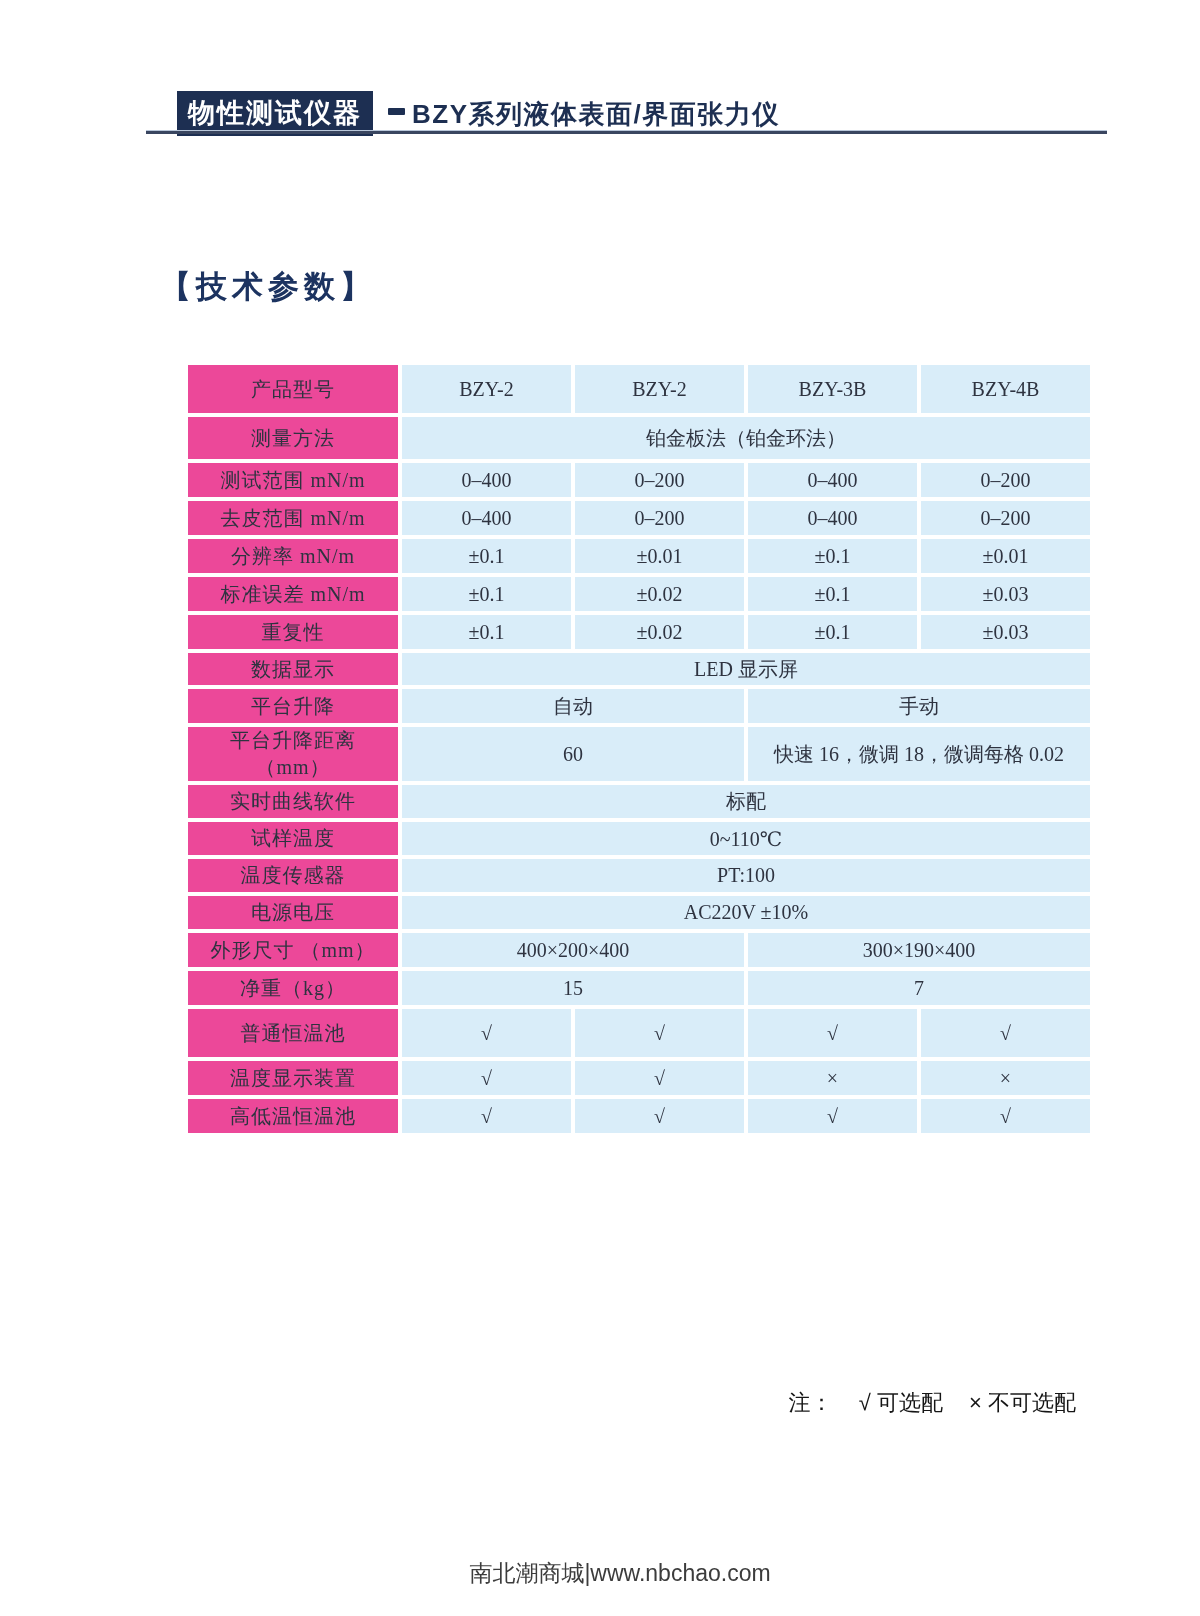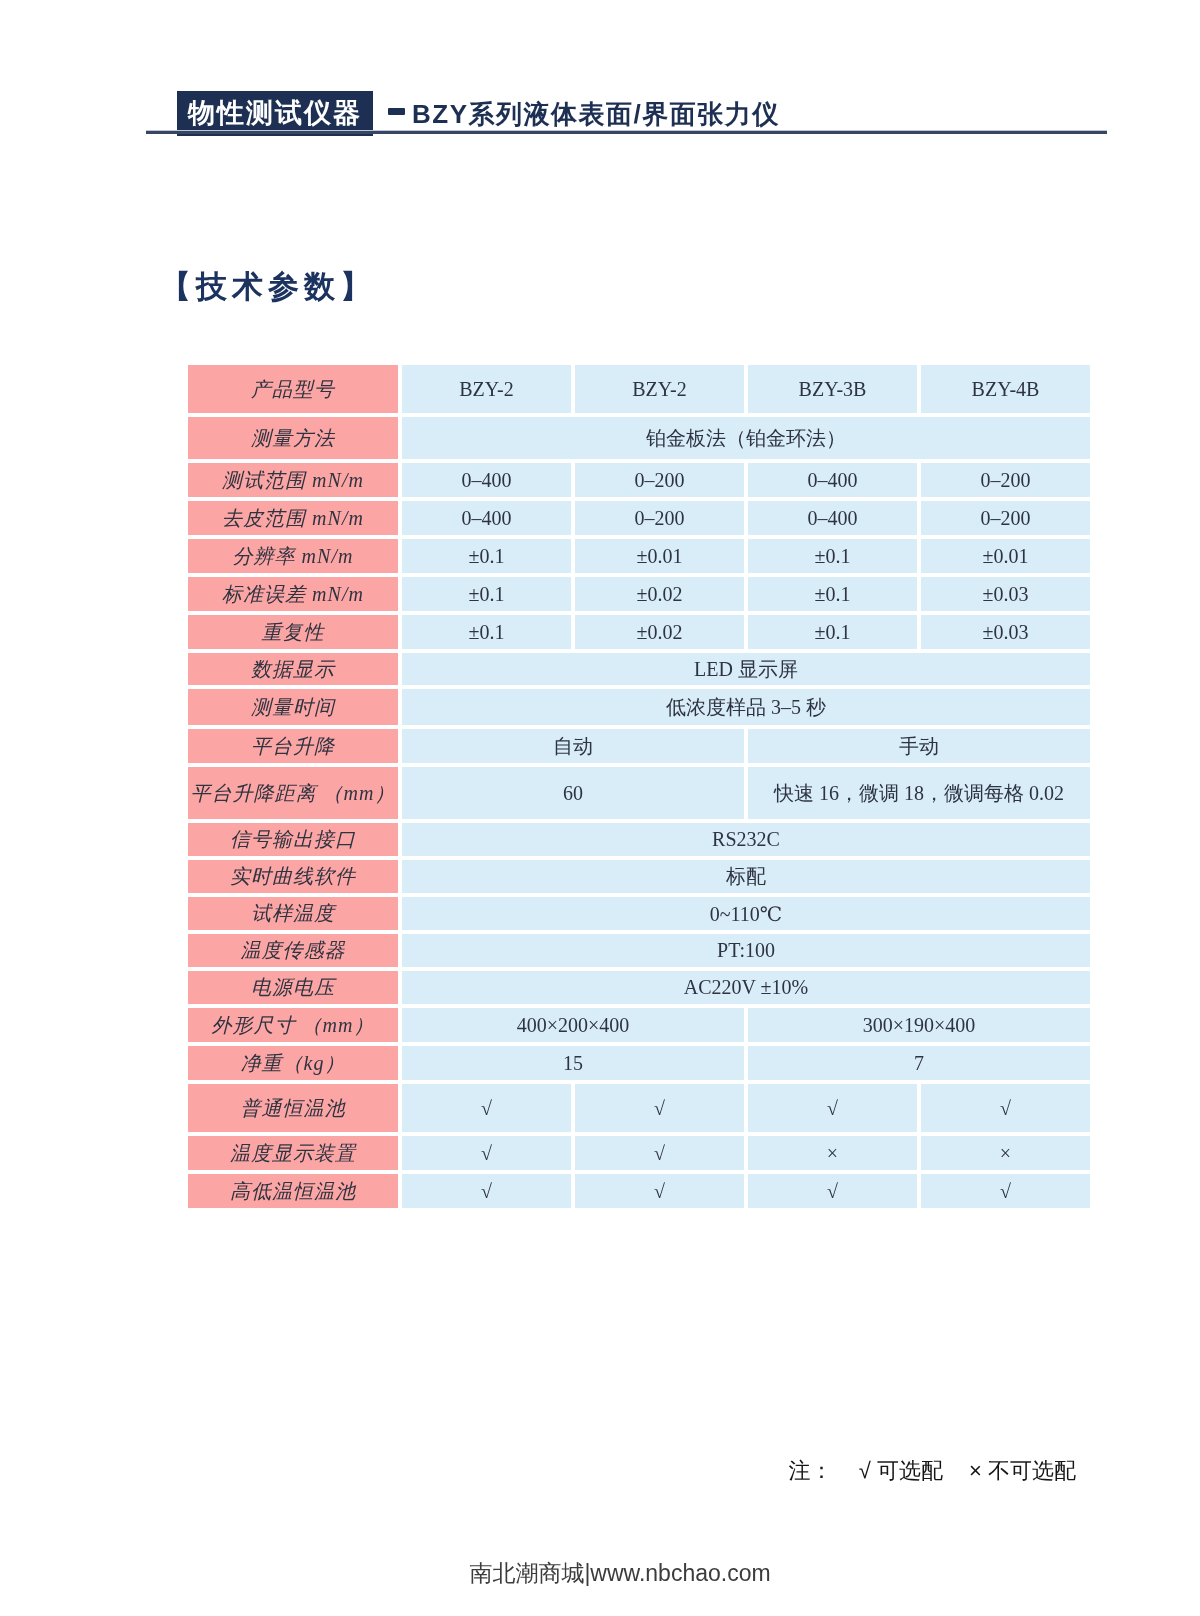--- a/index.html
+++ b/index.html
@@ -17,27 +17,27 @@
         border-top:1px solid #b9c7da;}
 
   
   .sec-title{position:absolute;left:160px;top:266px;font-size:31px;font-weight:bold;
              color:#1c3360;letter-spacing:5px;white-space:nowrap;}
 
   
   table.spec{position:absolute;left:184px;top:361px;border-collapse:separate;border-spacing:4px;
              font-family:"Liberation Serif","DejaVu Serif",serif;color:#2e3340;}
   table.spec td{text-align:center;vertical-align:middle;font-size:20px;padding:0 2px;}
-  td.lbl{background:#fca5a5;letter-spacing:1px;font-style:italic;}
+  td.lbl{background:#ec4899;letter-spacing:1px;}
   td.val{background:#d9edf9;}
   .hA{height:48px}.hB{height:42px}.hC{height:34px}.hD{height:32px}
   .hE{height:36px}.hF{height:52px}.hG{height:33px}
 
   
-  .note{position:absolute;left:596px;top:1456px;width:480px;text-align:right;
+  .note{position:absolute;left:596px;top:1388px;width:480px;text-align:right;
         font-size:22px;color:#151515;font-weight:500;white-space:nowrap;}
   .note span{margin-left:20px;}
   .note span:first-child{margin-left:0;}
 
   
   .footer{position:absolute;left:40px;top:1558px;width:1160px;text-align:center;
           font-size:23px;color:#3c3c3c;}
 </style>
 </head>
 <body>
@@ -103,37 +103,29 @@
         <td class="lbl">重复性</td>
         <td class="val">±0.1</td>
         <td class="val">±0.02</td>
         <td class="val">±0.1</td>
         <td class="val">±0.03</td>
       </tr>
       <tr class="hD">
         <td class="lbl">数据显示</td>
         <td class="val" colspan="4">LED 显示屏</td>
       </tr>
-      <tr class="hE">
-        <td class="lbl">测量时间</td>
-        <td class="val" colspan="4">低浓度样品 3–5 秒</td>
-      </tr>
       <tr class="hC">
         <td class="lbl">平台升降</td>
         <td class="val" colspan="2">自动</td>
         <td class="val" colspan="2">手动</td>
       </tr>
       <tr class="hF">
         <td class="lbl">平台升降距离 （mm）</td>
         <td class="val" colspan="2">60</td>
         <td class="val" colspan="2">快速 16，微调 18，微调每格 0.02</td>
-      </tr>
-      <tr class="hG">
-        <td class="lbl">信号输出接口</td>
-        <td class="val" colspan="4">RS232C</td>
       </tr>
       <tr class="hG">
         <td class="lbl">实时曲线软件</td>
         <td class="val" colspan="4">标配</td>
       </tr>
       <tr class="hG">
         <td class="lbl">试样温度</td>
         <td class="val" colspan="4">0~110℃</td>
       </tr>
       <tr class="hG">

